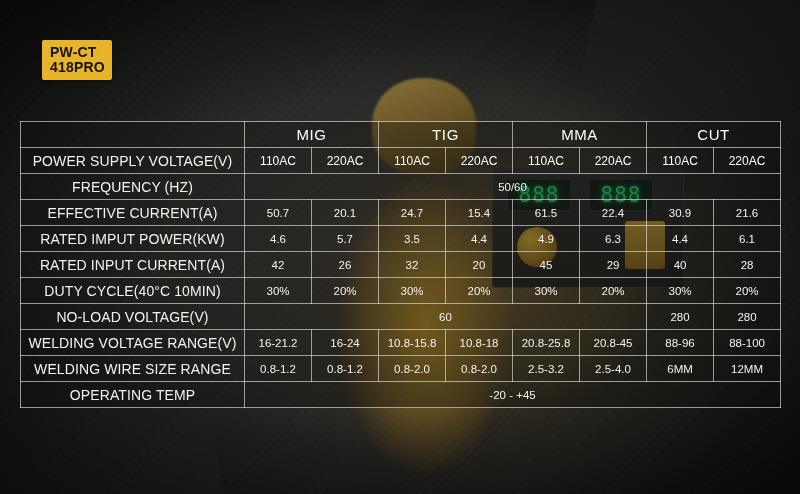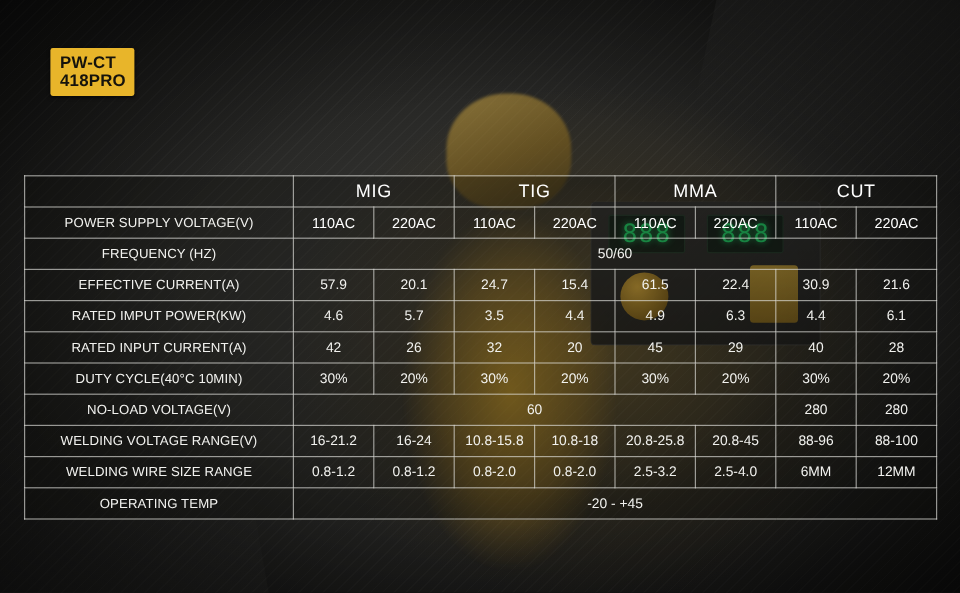--- a/index.html
+++ b/index.html
@@ -145,21 +145,21 @@
     letter-spacing: 1.2px;
     line-height: 46px;
     text-shadow: 0 2px 6px rgba(0,0,0,0.75);
     white-space: nowrap;
   }
 
   
   .table-wrap {
     position: absolute;
     left: 20px;
-    top: 146px;
+    top: 121px;
     width: 760px;
     z-index: 4;
   }
   table.params {
     width: 760px;
     border-collapse: collapse;
     table-layout: fixed;
     color: #f2f2ef;
     font-size: 11.5px;
   }
@@ -168,21 +168,21 @@
     padding: 0;
     height: 25px;
     text-align: center;
     vertical-align: middle;
     font-weight: normal;
     background: rgba(12,12,11,0.30);
   }
   td.rowlabel {
     text-align: left;
     padding-left: 8px;
-    font-size: 11px;
+    font-size: 14px;
     letter-spacing: 0.1px;
     white-space: nowrap;
   }
   th.grouphead {
     font-size: 15px;
     letter-spacing: 0.6px;
     height: 30px;
     color: #fff;
   }
   td.subhead {
@@ -257,21 +257,21 @@
             <td class="subhead">220AC</td>
             <td class="subhead">110AC</td>
             <td class="subhead">220AC</td>
           </tr>
           <tr>
             <td class="rowlabel">FREQUENCY (HZ)</td>
             <td class="val" colspan="8">50/60</td>
           </tr>
           <tr>
             <td class="rowlabel">EFFECTIVE CURRENT(A)</td>
-            <td class="val">57.9</td>
+            <td class="val">50.7</td>
             <td class="val">20.1</td>
             <td class="val">24.7</td>
             <td class="val">15.4</td>
             <td class="val">61.5</td>
             <td class="val">22.4</td>
             <td class="val">30.9</td>
             <td class="val">21.6</td>
           </tr>
           <tr>
             <td class="rowlabel">RATED IMPUT POWER(KW)</td>

